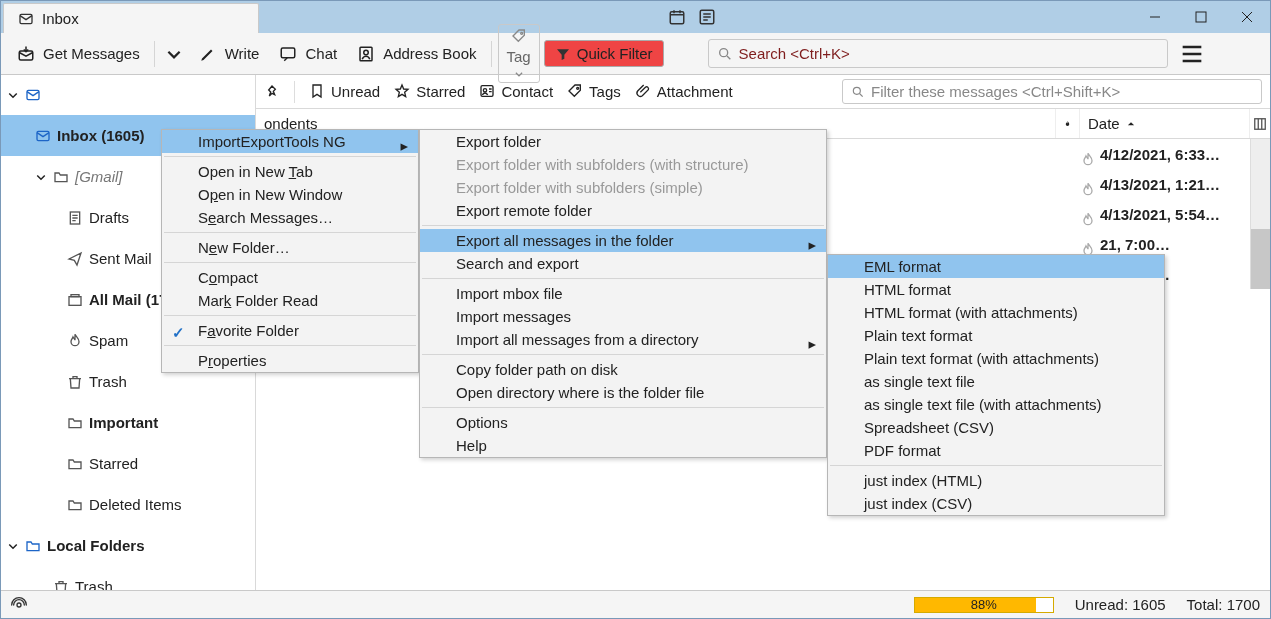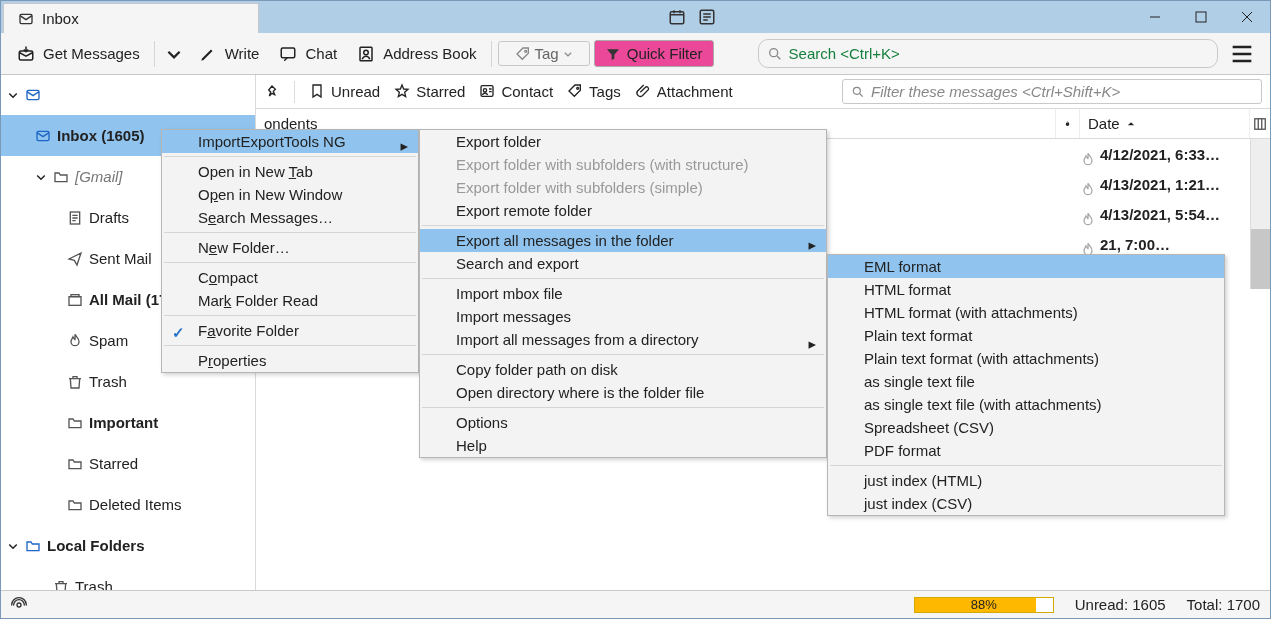--- a/index.html
+++ b/index.html
@@ -12,43 +12,43 @@
   .winbtns { margin-left:auto; display:flex; }
   .winbtn { width:46px; display:flex; align-items:center; justify-content:center; }
   .winbtn svg { width:16px; height:16px; }
   .winextra { display:flex; align-items:center; gap:12px; padding-right:8px;}
   .winextra svg { width:18px; height:18px; }
 
   .toolbar { height:42px; background:#f5f5f5; border-bottom:1px solid #c9c9c9; display:flex; align-items:center; gap:4px; padding:0 8px; }
   .tbtn { display:flex; align-items:center; gap:8px; padding:4px 8px; border-radius:2px; }
   .tbtn svg { width:18px; height:18px; }
   .sep { width:1px; height:26px; background:#d5d5d5; margin:0 2px; }
-  .tagbtn { border:1px solid #c9c9c9; border-radius:3px; padding:3px 16px; color:#666; display:flex; align-items:center; gap:4px; }
-  .qfilter { border:1px solid #aaa; border-radius:3px; background:#ec4899; padding:4px 10px; display:flex; align-items:center; gap:6px; }
-  .search { flex:1; max-width:460px; border:1px solid #c9c9c9; border-radius:10px; padding:5px 8px; margin-left:40px; display:flex; align-items:center; gap:6px; color:#15803d; }
+  .tagbtn { border:1px solid #c9c9c9; border-radius:3px; padding:3px 8px; color:#666; display:flex; align-items:center; gap:4px;flex-direction:column; }
+  .qfilter { border:1px solid #aaa; border-radius:3px; background:#ef4444; padding:4px 10px; display:flex; align-items:center; gap:6px; }
+  .search { flex:1; max-width:460px; border:1px solid #c9c9c9; border-radius:3px; padding:5px 8px; margin-left:40px; display:flex; align-items:center; gap:6px; color:#7f1d1d; }
   .ham { width:28px; height:28px; display:flex; align-items:center; justify-content:center; margin-left:6px;}
 
   .body { display:flex; height:calc(619px - 32px - 42px - 28px - 2px); position:relative; }
   .sidebar { width:255px; border-right:1px solid #d9d9d9; overflow:hidden; }
   .sb-row { display:flex; align-items:center; gap:6px; padding:12px 6px; }
   .sb-row svg.exp { width:12px; height:12px; }
   .sb-row svg.ico { width:16px; height:16px; }
   .sb-row.sel { background:#90c4ee; }
   .sb-row.bold { font-weight:700; }
   .sb-row.acct { font-weight:700; color:#1d65c7;}
   .sb-indent2 { padding-left:34px; }
   .sb-indent3 { padding-left:48px; }
   .gmail { color:#777; font-style:italic; }
 
   .main { flex:1; display:flex; flex-direction:column; }
   .filterbar { height:34px; border-bottom:1px solid #d9d9d9; display:flex; align-items:center; gap:14px; padding:0 8px; }
   .filterbar .fitem { display:flex; align-items:flex-start; gap:6px; }
   .filterbar .fitem svg { width:16px; height:16px; }
   .filterbar .vsep { width:1px; height:22px; background:#ddd; }
-  .msgfilter { margin-left:auto; width:420px; border:1px solid #c9c9c9; border-radius:3px; padding:3px 8px; color:#888; display:flex; align-items:center; gap:6px;font-style:italic;}
+  .msgfilter { margin-left:auto; width:420px; border:1px solid #c9c9c9; border-radius:3px; padding:3px 8px; color:#888; display:flex; align-items:center; gap:6px;}
 
   .colhdr { height:30px; border-bottom:1px solid #d9d9d9; display:flex; align-items:center; font-weight:400; color:#222;}
   .colhdr .col { padding:0 8px; display:flex; align-items:center; gap:6px; border-right:1px solid #eee; height:100%; }
   .col-subj { flex:1; }
   .col-date { width:170px; }
   .col-end { width:20px; display:flex; align-items:center; justify-content:center;}
   .msglist { flex:1; }
   .msgrow { height:30px; display:flex; align-items:center; }
   .msgrow .c1 { flex:1; padding-left:8px; font-weight:700;}
   .msgrow .cdate { width:170px; padding-left:20px; font-weight:700; position:relative;}
@@ -66,21 +66,21 @@
   .ctxmenu .mi { padding:3px 40px 3px 36px; position:relative; white-space:nowrap; }
   .ctxmenu .mi.sel { background:#90c4ee; }
   .ctxmenu .mi.disabled { color:#999; }
   .ctxmenu .msep { height:1px; background:#d5d5d5; margin:3px 2px; }
   .ctxmenu .mi .arrow { position:absolute; right:10px; top:7px; }
   .ctxmenu .mi .chk { position:absolute; left:10px; top:5px; color:#2271c7; font-weight:700;}
   .ctxmenu .mi u { text-decoration:underline; }
 
   #menu1 { top:128px; left:160px; width:258px; }
   #menu2 { top:128px; left:418px; width:408px; }
-  #menu3 { top:253px; left:826px; width:398px; }
+  #menu3 { top:253px; left:826px; width:338px; }
 </style>
 </head>
 <body>
 
 <div class="titlebar">
   <div class="tab">
     <svg viewBox="0 0 24 24" fill="none" stroke="#333" stroke-width="2">
         <rect x="3" y="5" width="18" height="14" rx="2"></rect>
         <path d="M3 7l9 6 9-6"></path>
       </svg>

